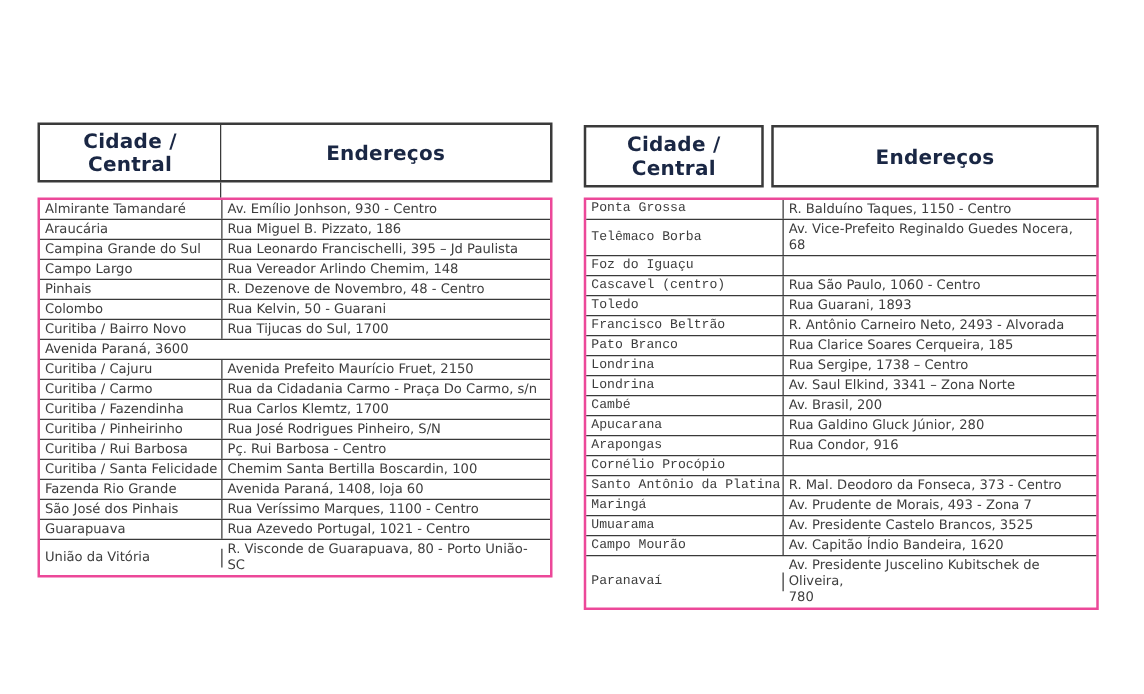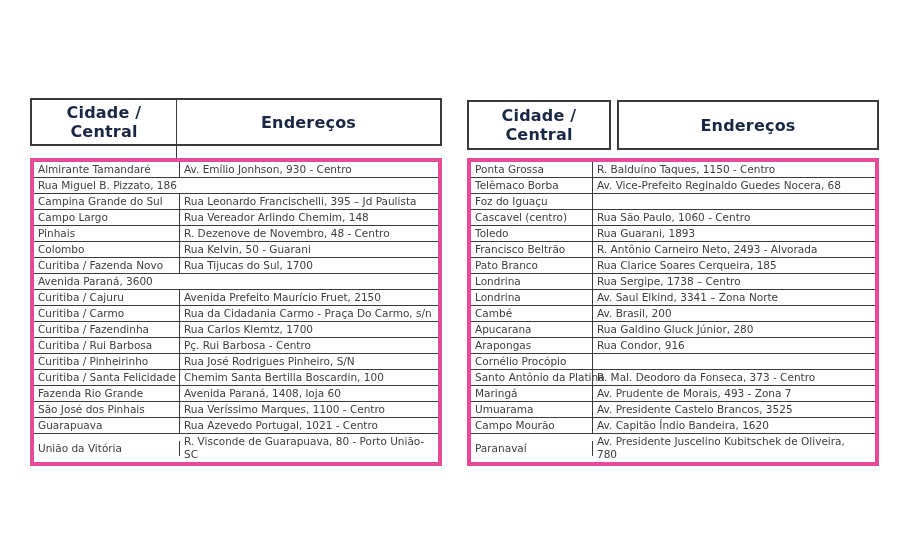--- a/index.html
+++ b/index.html
@@ -31,29 +31,29 @@
   .thead-split .col1{width:144px;border:2px solid #3a3a3a;}
   .thead-split .col2{flex:1;border:2px solid #3a3a3a;}
 
   
   .head-gap{position:relative;width:412px;}
   #table-left .head-gap{height:12px;}
   #table-right .head-gap{height:8px;}
   .gap-line{position:absolute;left:146px;top:0;bottom:0;width:1px;background:#3a3a3a;}
 
   
-  .tbody{width:412px;border:4px solid #ec4899;background:#ffffff;}
+  .tbody{width:412px;border:2px solid #ec4899;background:#ffffff;}
   .tr{display:flex;border-bottom:1px solid #3a3a3a;}
   .tr:last-child{border-bottom:none;align-items:center;}
   .td{
     padding:1px 4px;font-size:10.5px;line-height:13px;color:#3d3d3d;
     display:flex;align-items:center;
   }
   .td.city{width:146px;border-right:1px solid #3a3a3a;white-space:nowrap;overflow:visible;}
-  #table-right .td.city{width:122px;}
+  #table-right .td.city{width:158px;font-family:Liberation Mono, monospace;}
   .td.addr{flex:1;white-space:pre-line;}
 </style>
 </head>
 <body>
 
 <div class="canvas">
 
   <section class="table-block" id="table-left">
     <div class="thead thead-solid">
       <div class="th col1">Cidade / Central</div>
@@ -61,64 +61,65 @@
     </div>
     <div class="head-gap">
       <span class="gap-line"></span>
     </div>
     <div class="tbody">
         <div class="tr">
           <div class="td city">Almirante Tamandaré</div>
           <div class="td addr">Av. Emílio Jonhson, 930 - Centro</div>
         </div>
         <div class="tr">
+          <div class="td city">Araucária</div>
           <div class="td addr">Rua Miguel B. Pizzato, 186</div>
         </div>
         <div class="tr">
           <div class="td city">Campina Grande do Sul</div>
           <div class="td addr">Rua Leonardo Francischelli, 395 – Jd Paulista</div>
         </div>
         <div class="tr">
           <div class="td city">Campo Largo</div>
           <div class="td addr">Rua Vereador Arlindo Chemim, 148</div>
         </div>
         <div class="tr">
           <div class="td city">Pinhais</div>
           <div class="td addr">R. Dezenove de Novembro, 48 - Centro</div>
         </div>
         <div class="tr">
           <div class="td city">Colombo</div>
           <div class="td addr">Rua Kelvin, 50 - Guarani</div>
         </div>
         <div class="tr">
-          <div class="td city">Curitiba / Fazenda Novo</div>
+          <div class="td city">Curitiba / Bairro Novo</div>
           <div class="td addr">Rua Tijucas do Sul, 1700</div>
         </div>
         <div class="tr">
           <div class="td addr">Avenida Paraná, 3600</div>
         </div>
         <div class="tr">
           <div class="td city">Curitiba / Cajuru</div>
           <div class="td addr">Avenida Prefeito Maurício Fruet, 2150</div>
         </div>
         <div class="tr">
           <div class="td city">Curitiba / Carmo</div>
           <div class="td addr">Rua da Cidadania Carmo - Praça Do Carmo, s/n</div>
         </div>
         <div class="tr">
           <div class="td city">Curitiba / Fazendinha</div>
           <div class="td addr">Rua Carlos Klemtz, 1700</div>
         </div>
         <div class="tr">
+          <div class="td city">Curitiba / Pinheirinho</div>
+          <div class="td addr">Rua José Rodrigues Pinheiro, S/N</div>
+        </div>
+        <div class="tr">
           <div class="td city">Curitiba / Rui Barbosa</div>
           <div class="td addr">Pç. Rui Barbosa - Centro</div>
-        </div>
-        <div class="tr">
-          <div class="td city">Curitiba / Pinheirinho</div>
-          <div class="td addr">Rua José Rodrigues Pinheiro, S/N</div>
         </div>
         <div class="tr">
           <div class="td city">Curitiba / Santa Felicidade</div>
           <div class="td addr">Chemim Santa Bertilla Boscardin, 100</div>
         </div>
         <div class="tr">
           <div class="td city">Fazenda Rio Grande</div>
           <div class="td addr">Avenida Paraná, 1408, loja 60</div>
         </div>
         <div class="tr">

